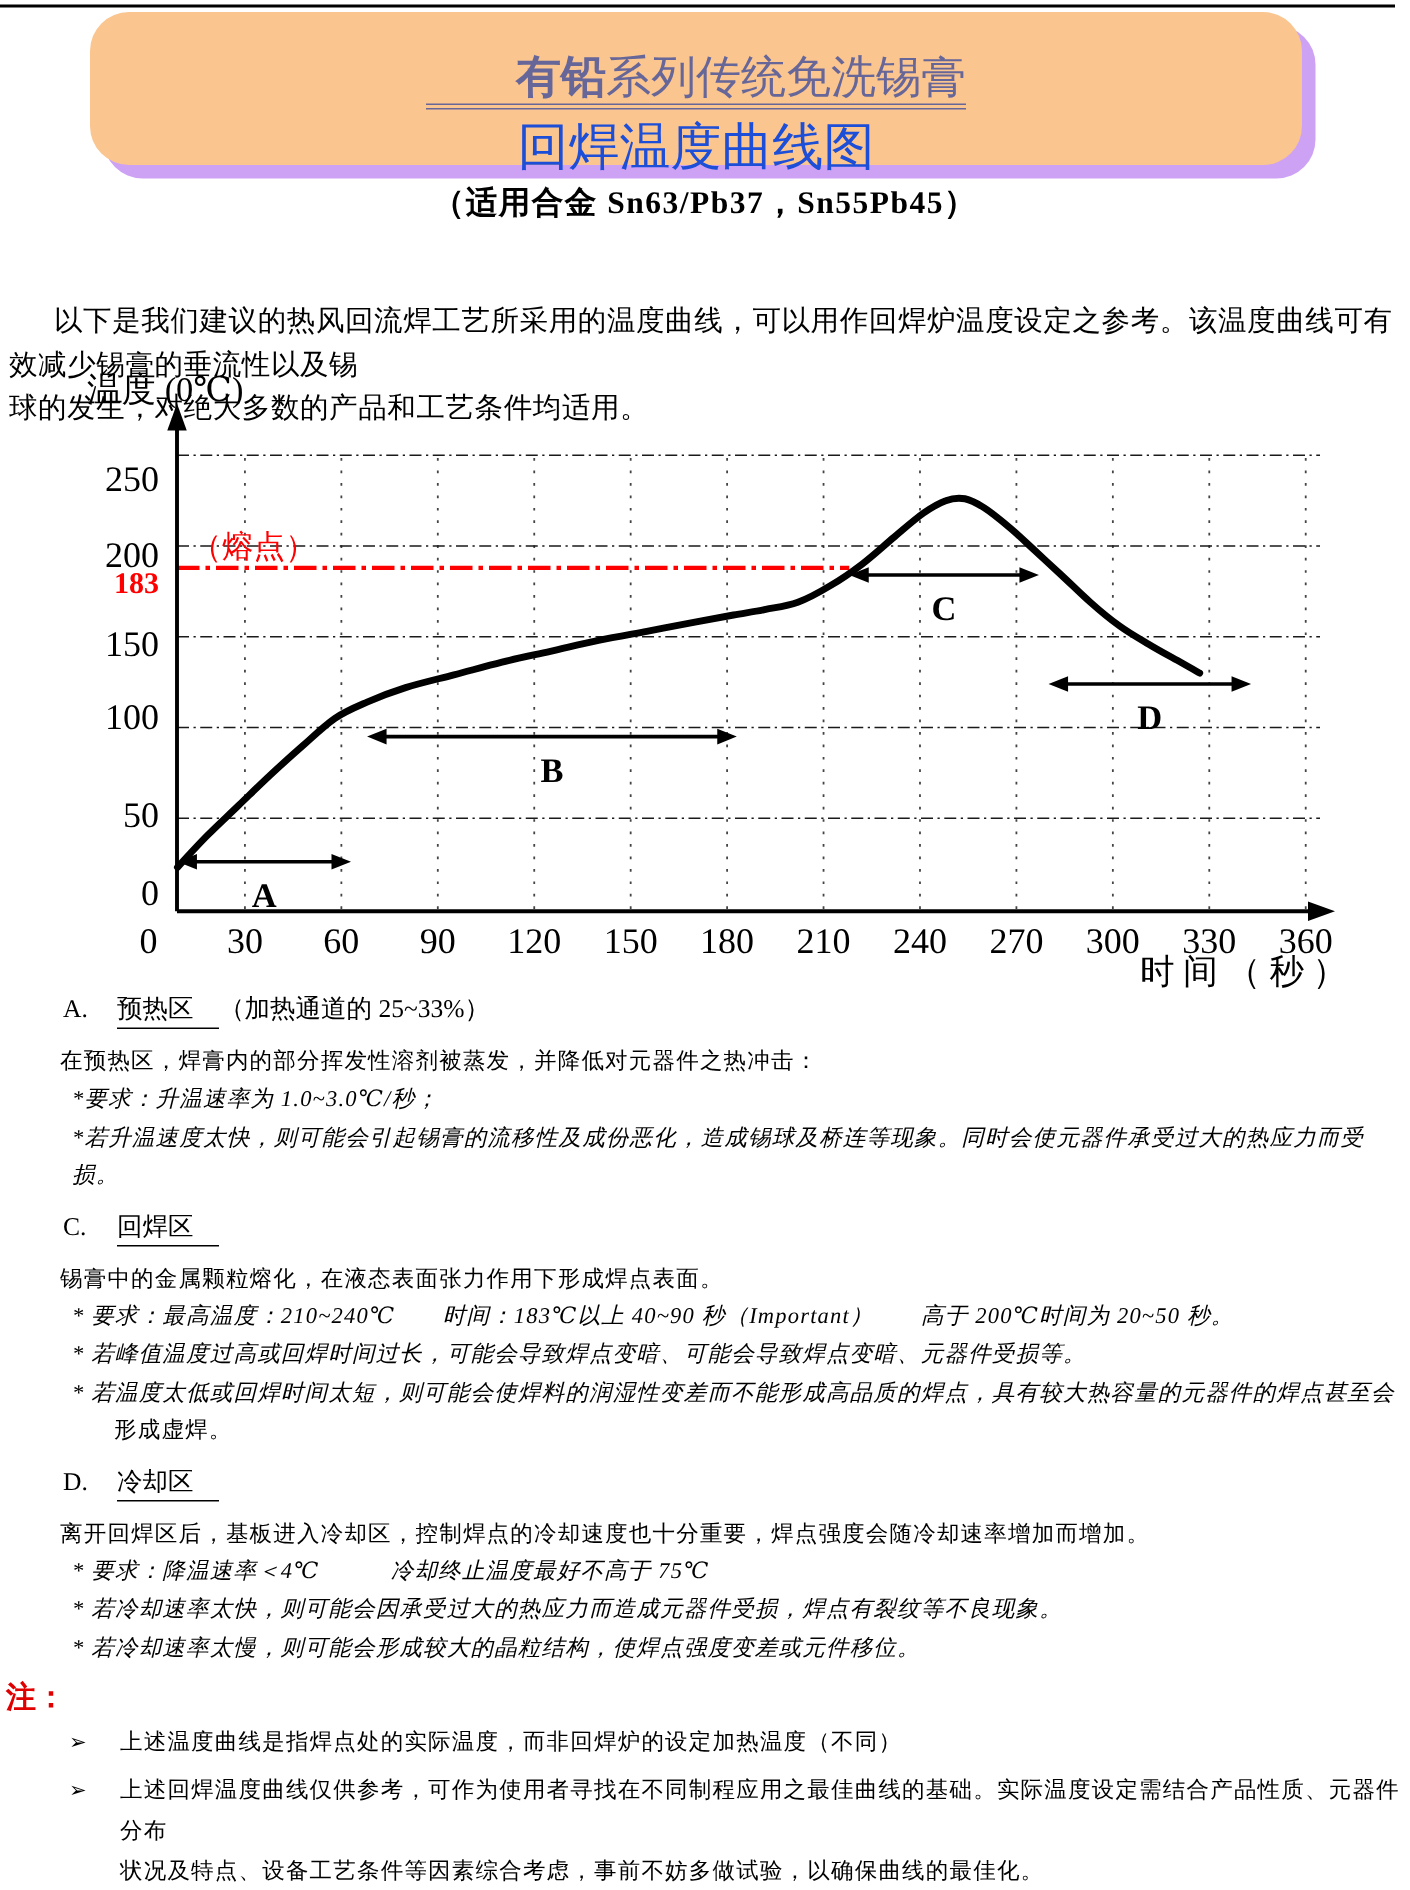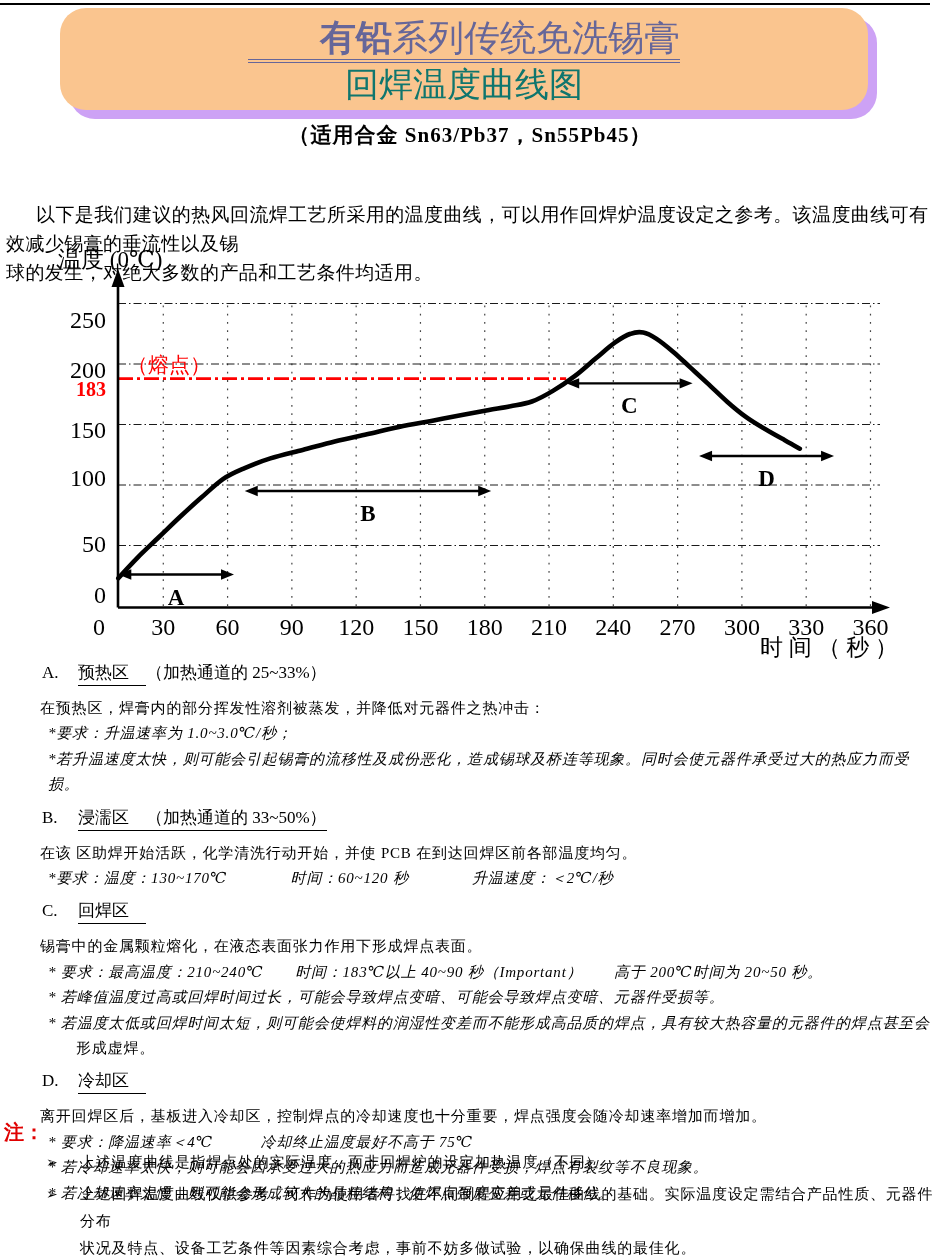--- a/index.html
+++ b/index.html
@@ -1,24 +1,24 @@
 <!DOCTYPE html>
 <html><head>
 <meta charset="utf-8">
 <style>
   html,body{margin:0;padding:0;background:#fff;}
   .page{position:relative;width:940px;height:1260px;background:#ffffff;overflow:hidden;
         font-family:"Liberation Serif","DejaVu Serif",serif;color:#000;}
   .top-rule{position:absolute;left:0;top:3px;width:930px;height:2px;background:#000;}
   .header-box{position:absolute;left:60px;top:8px;width:808px;height:102px;background:#FAC58F;
               border-radius:26px;box-shadow:9px 9px 0 0 #CDA2F5;text-align:center;}
-  .title-line1{margin-top:10px;font-size:36px;line-height:40px;color:#666699;}
+  .title-line1{margin-top:24px;font-size:30px;line-height:40px;color:#666699;}
   .tl-underline{border-bottom:4px double #666699;padding-bottom:1px;}
   .title-line1 .bold{font-weight:bold;}
-  .title-line2{margin-top:7px;font-size:34px;line-height:40px;color:#0f766e;}
+  .title-line2{margin-top:7px;font-size:34px;line-height:40px;color:#1d4ed8;}
   .alloy-note{position:absolute;left:0;top:121px;width:940px;text-align:center;
               font-size:21px;font-weight:bold;color:#000000;letter-spacing:1px;}
   .intro{position:absolute;left:6px;top:200px;width:928px;font-size:19px;line-height:29px;letter-spacing:0.4px;}
   .intro-l1{text-indent:30px;}
   .chart{position:absolute;left:0;top:243px;width:940px;height:418px;}
   .sections{position:absolute;left:0;top:653px;width:940px;}
   .section-head{font-size:17px;line-height:24px;margin:8px 0 11px 0;padding-left:42px;}
   .sec-letter{display:inline-block;width:36px;}
   .u{border-bottom:1.5px solid #000;padding-bottom:3px;}
   .sec-line{font-size:15px;line-height:25.4px;letter-spacing:0.8px;}
@@ -121,27 +121,20 @@
 
     <div class="section">
       <div class="section-head">
         <span class="sec-letter">A.</span><span class="u">预热区　</span><span>（加热通道的 25~33%）</span>
       </div>
       <div class="sec-line body">在预热区，焊膏内的部分挥发性溶剂被蒸发，并降低对元器件之热冲击：</div>
       <div class="sec-line star">*要求：升温速率为 1.0~3.0℃/秒；</div>
       <div class="sec-line star">*若升温速度太快，则可能会引起锡膏的流移性及成份恶化，造成锡球及桥连等现象。同时会使元器件承受过大的热应力而受损。</div>
     </div>
 
-    <div class="section">
-      <div class="section-head">
-        <span class="sec-letter">B.</span><span class="u">浸濡区　</span><span class="u">（加热通道的 33~50%）</span>
-      </div>
-      <div class="sec-line body">在该 区助焊开始活跃，化学清洗行动开始，并使 PCB 在到达回焊区前各部温度均匀。</div>
-      <div class="sec-line star">*要求：温度：130~170℃　　　　时间：60~120 秒　　　　升温速度：＜2℃/秒</div>
-    </div>
 
     <div class="section">
       <div class="section-head">
         <span class="sec-letter">C.</span><span class="u">回焊区　</span><span></span>
       </div>
       <div class="sec-line body">锡膏中的金属颗粒熔化，在液态表面张力作用下形成焊点表面。</div>
       <div class="sec-line star">* 要求：最高温度：210~240℃　　时间：183℃以上 40~90 秒（Important）　　高于 200℃时间为 20~50 秒。</div>
       <div class="sec-line star">* 若峰值温度过高或回焊时间过长，可能会导致焊点变暗、可能会导致焊点变暗、元器件受损等。</div>
       <div class="sec-line star">* 若温度太低或回焊时间太短，则可能会使焊料的润湿性变差而不能形成高品质的焊点，具有较大热容量的元器件的焊点甚至会</div>
       <div class="sec-line cont">形成虚焊。</div>

